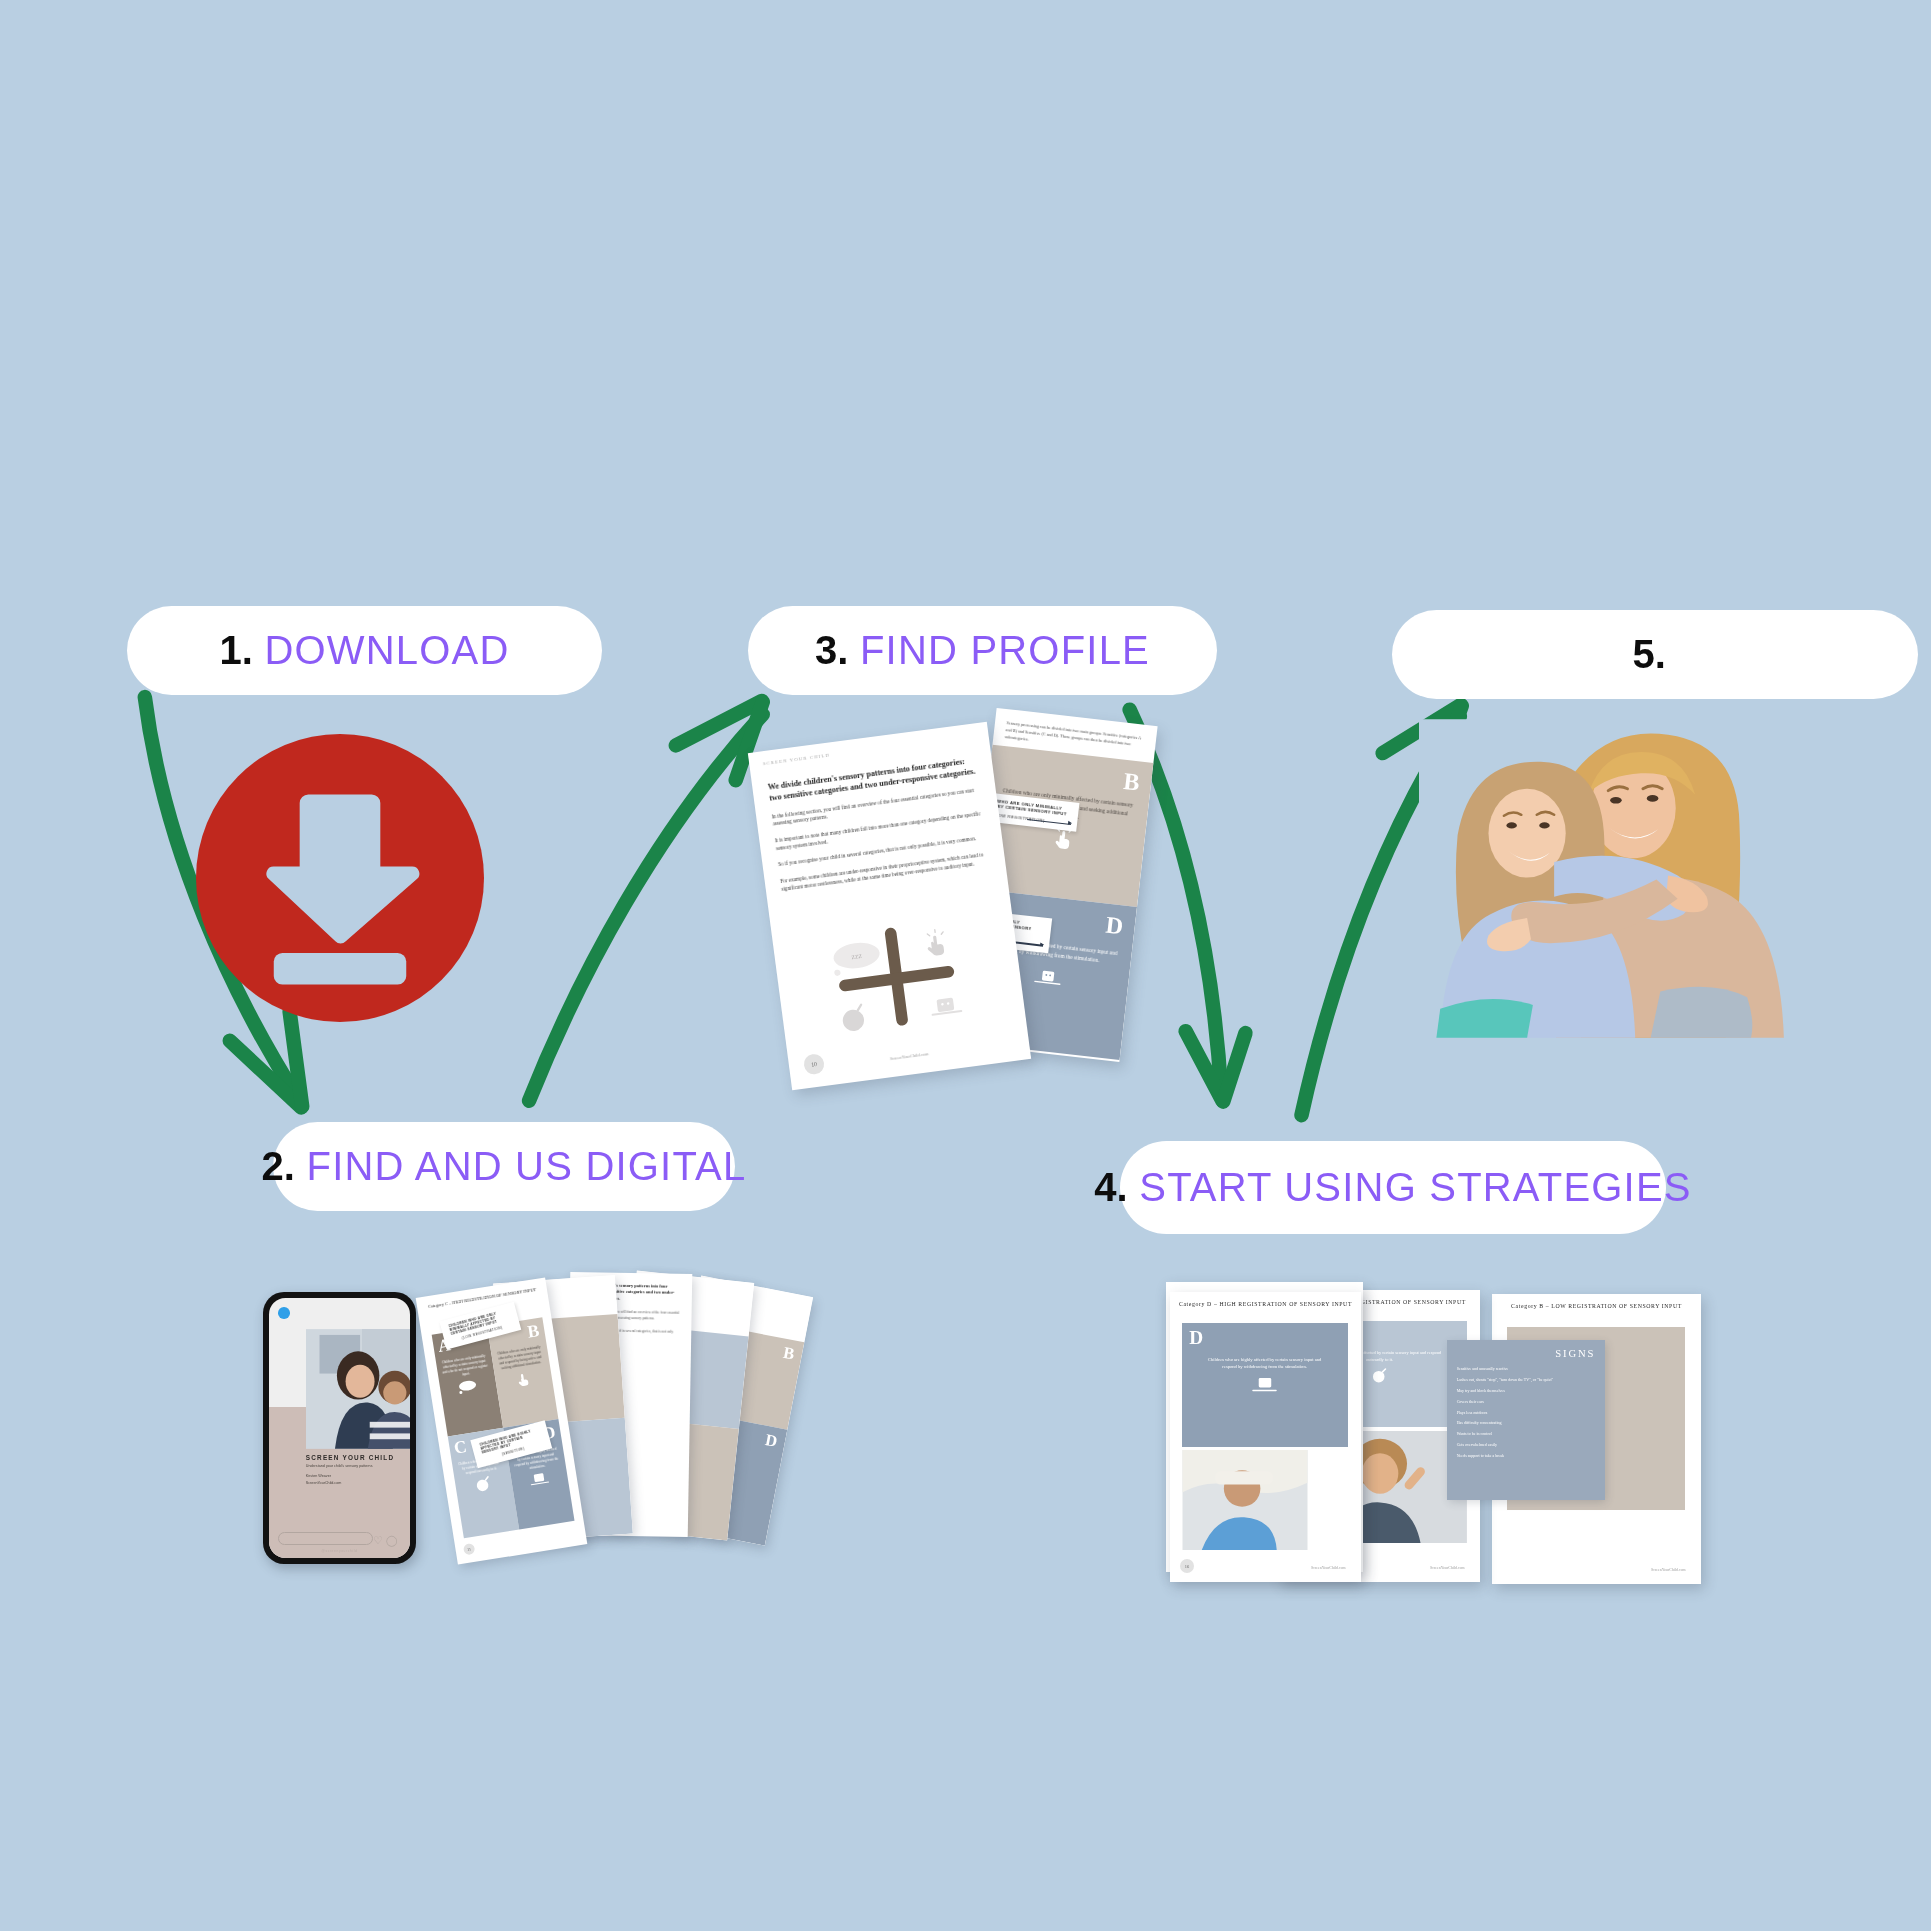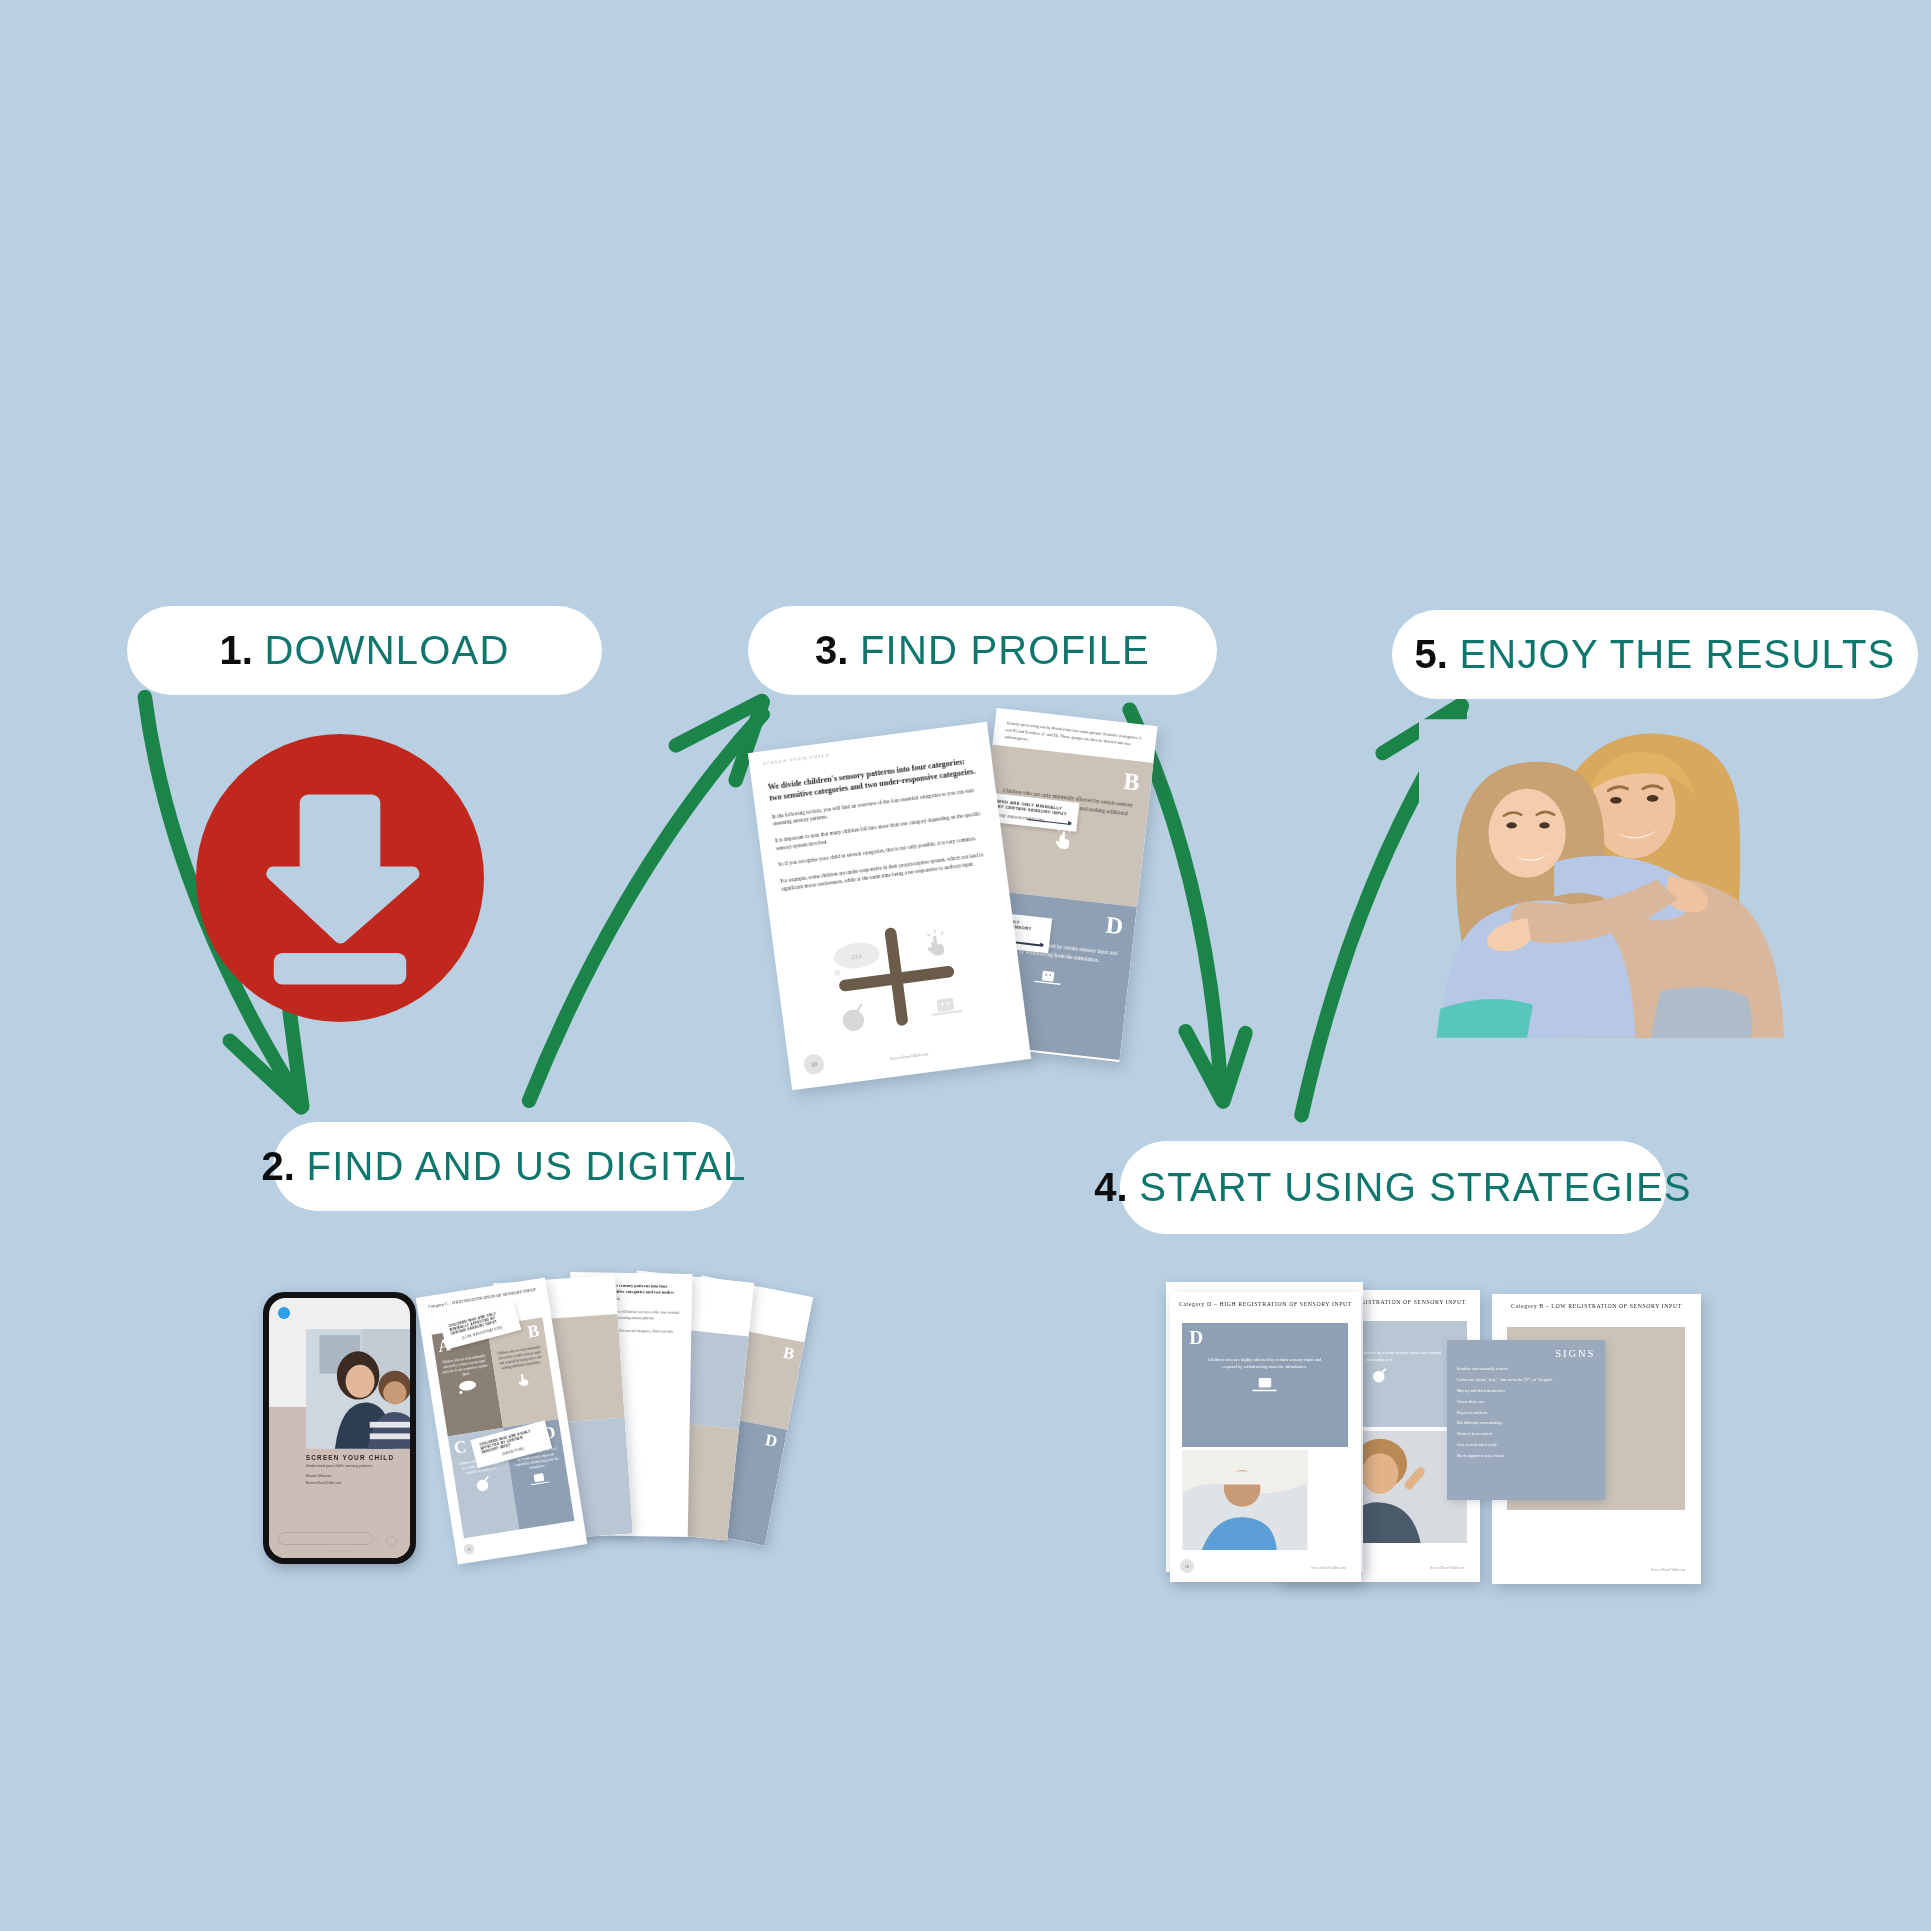--- a/index.html
+++ b/index.html
@@ -29,21 +29,21 @@
     position:absolute;background:#ffffff;border-radius:58px;
     display:flex;align-items:center;justify-content:center;
     white-space:nowrap;box-sizing:border-box;
     padding:0 37px;
   }
   .pill .num{
     font-weight:bold;font-size:40px;color:#0d0d0d;margin-right:11.6px;
     letter-spacing:0px;
   }
   .pill .txt{
-    font-weight:400;font-size:40px;color:#0f766e;letter-spacing:1.2px;
+    font-weight:400;font-size:40px;color:#8b5cf6;letter-spacing:1.2px;
   }
 
   #pill-1{left:127px;top:606px;width:475px;height:89px;}
   #pill-2{left:273px;top:1122px;width:462px;height:89px;}
   #pill-3{left:748px;top:606px;width:469px;height:89px;}
   #pill-4{left:1120px;top:1141px;width:546px;height:93px;}
   #pill-5{left:1392px;top:610px;width:526px;height:89px;}
 
   
   .dl-wrap{position:absolute;left:196px;top:734px;width:288px;height:288px;}
@@ -644,17 +644,16 @@
   <div class="pill" id="pill-3">
     <span class="num">3.</span>
     <span class="txt">FIND PROFILE</span>
   </div>
   <div class="pill" id="pill-4">
     <span class="num">4.</span>
     <span class="txt">START USING STRATEGIES</span>
   </div>
   <div class="pill" id="pill-5">
     <span class="num">5.</span>
-    <span class="txt">ENJOY THE RESULTS</span>
   </div>
 
 </div>
 
 
 </body></html>

